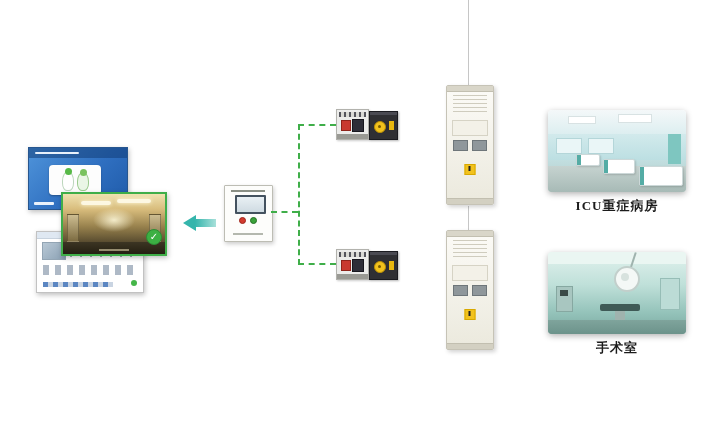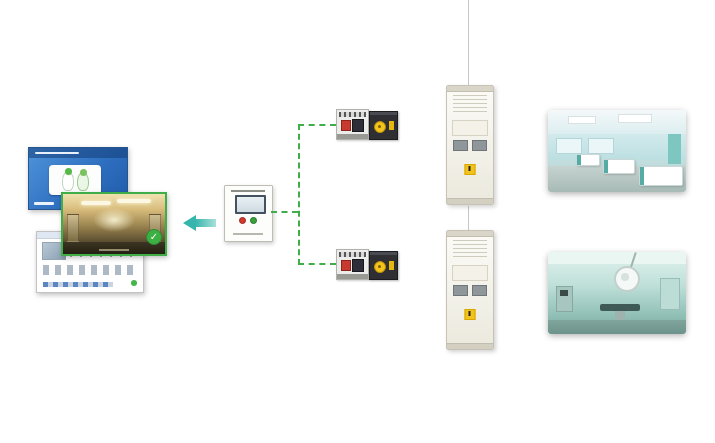--- a/index.html
+++ b/index.html
@@ -215,20 +215,21 @@
     <div class="icu-ceillight icu-cl2"></div>
     <div class="icu-wall"></div>
     <div class="icu-window icu-w1"></div>
     <div class="icu-window icu-w2"></div>
     <div class="icu-curtain"></div>
     <div class="icu-floor"></div>
     <div class="bed bed1"></div>
     <div class="bed bed2"></div>
     <div class="bed bed3"></div>
   </div>
+  <div class="room-label" style="left:548px;top:197px;">ICU重症病房</div>
 
   <div class="ats" style="left:336px;top:249px;">
     <div class="terms"></div>
     <div class="handle"></div>
     <div class="block"></div>
     <div class="base"></div>
   </div>
   <div class="transformer" style="left:369px;top:251px;">
     <div class="top"></div>
     <div class="disc"></div>
@@ -247,14 +248,15 @@
     <div class="or-ceiling"></div>
     <div class="or-arm"></div>
     <div class="or-lamp"></div>
     <div class="or-equip"></div>
     <div class="or-door"></div>
     <div class="or-pad"></div>
     <div class="or-col"></div>
     <div class="or-base"></div>
     <div class="or-floor"></div>
   </div>
+  <div class="room-label" style="left:548px;top:339px;">手术室</div>
 
 </div>
 
 </body></html>

